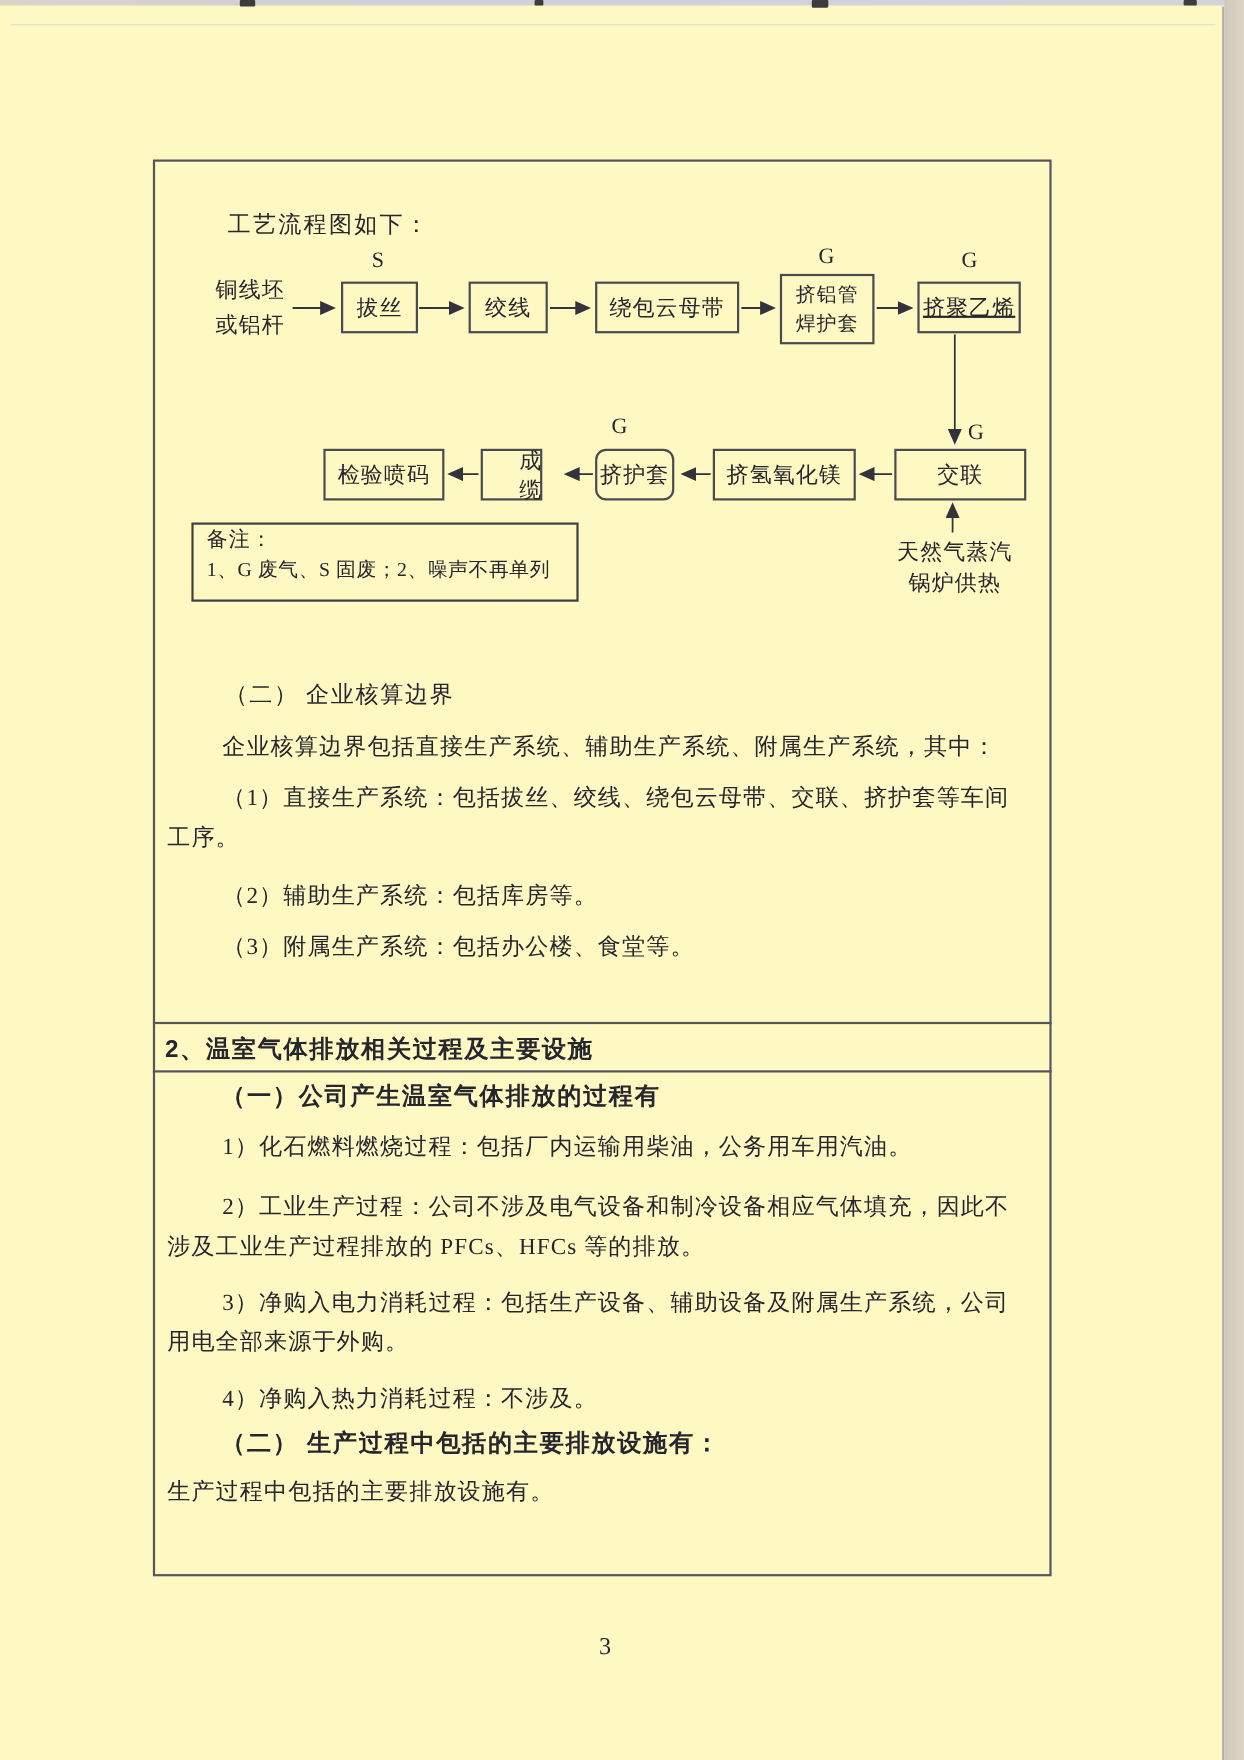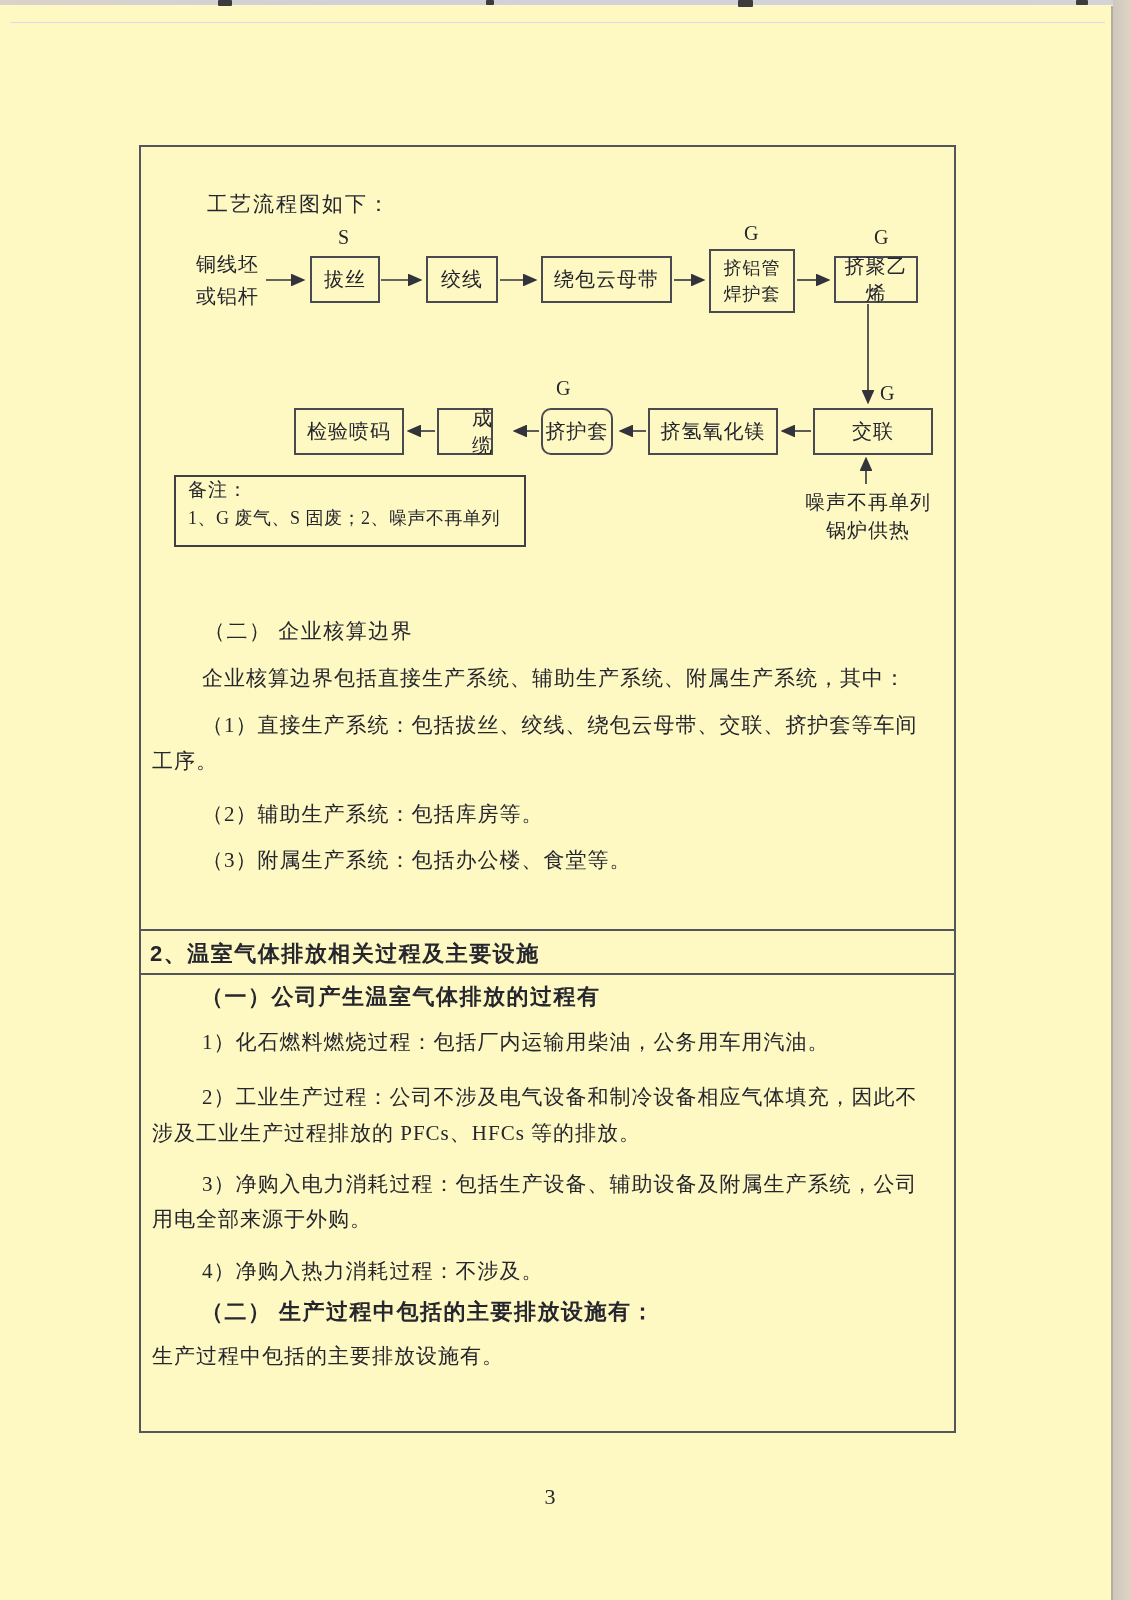--- a/index.html
+++ b/index.html
@@ -82,21 +82,21 @@
   </div>
   <div class="fbox" style="left:541px; top:256px; width:131px; height:47px;">
     <span>绕包云母带</span>
   </div>
   <div class="fbox" style="left:709px; top:249px; width:86px; height:64px;">
     <span class="two">
       <span>挤铝管</span><br>
       <span>焊护套</span>
     </span>
   </div>
-  <div class="fbox" style="left:834px; top:256px; width:84px; height:47px;">
+  <div class="fbox" style="left:834px; top:256px; width:94px; height:47px;text-decoration:underline;">
     <span>挤聚乙烯</span>
   </div>
 
   <div class="tag" style="left:338px; top:226px;">S</div>
   <div class="tag" style="left:744px; top:222px;">G</div>
   <div class="tag" style="left:874px; top:226px;">G</div>
 
   <div class="fbox" style="left:294px; top:408px; width:110px; height:47px;">
     <span>检验喷码</span>
   </div>
@@ -110,21 +110,21 @@
     <span>挤氢氧化镁</span>
   </div>
   <div class="fbox" style="left:813px; top:408px; width:120px; height:47px;">
     <span>交联</span>
   </div>
 
   <div class="tag" style="left:556px; top:377px;">G</div>
   <div class="tag" style="left:880px; top:382px;">G</div>
 
   <div class="heat-label" style="left:798px; top:488px;">
-    <div>噪声不再单列</div>
+    <div>天然气蒸汽</div>
     <div>锅炉供热</div>
   </div>
 
   <div class="note-box">
     <div class="nt">备注：</div>
     <div class="nb">1、G 废气、S 固废；2、噪声不再单列</div>
   </div>
 
   <svg class="arrows" width="817" height="420" viewBox="0 0 817 420">
     <defs>

